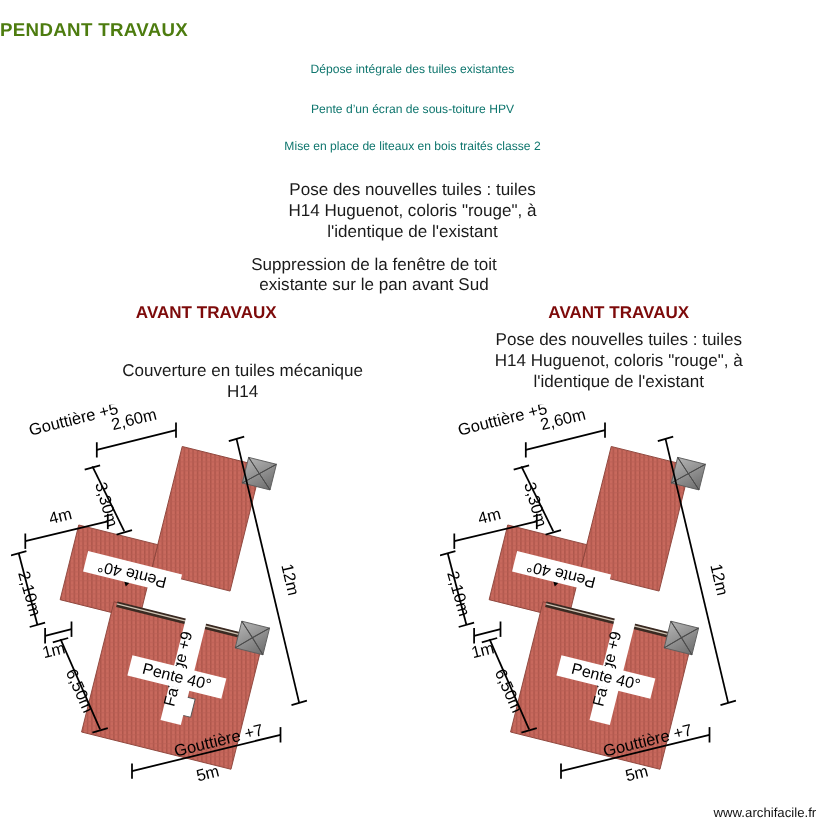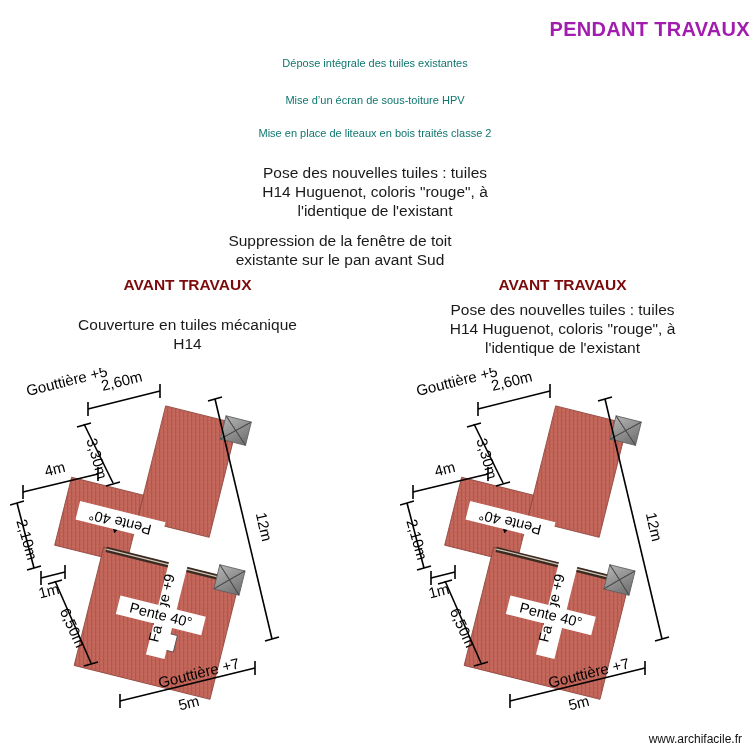--- a/index.html
+++ b/index.html
@@ -13,24 +13,24 @@
     position: relative;
     overflow: hidden;
     font-family: "Liberation Sans", sans-serif;
     color: #000000;
   }
 
   
   .section-title {
     position: absolute;
     width: 100%;
-    text-align: right;
+    text-align: left;
     font-weight: bold;
-    font-size: 20px;
-    color: #a21caf;
+    font-size: 17px;
+    color: #4d7c0f;
     letter-spacing: 0.3px;
   }
   .center-line {
     position: absolute;
     width: 100%;
     text-align: center;
     font-size: 11px;
     line-height: 19px;
     color: #0f766e;
   }
@@ -76,40 +76,40 @@
     fill: #000;
   }
 </style>
 </head>
 <body>
 
 <div class="section-title" style="top:18px;">PENDANT TRAVAUX</div>
 
 <div class="center-line" style="top:54px;">Dépose intégrale des tuiles existantes</div>
 
-<div class="center-line" style="top:91px;">Mise d’un écran de sous-toiture HPV</div>
+<div class="center-line" style="top:91px;">Pente d’un écran de sous-toiture HPV</div>
 
 <div class="center-line" style="top:124px;">Mise en place de liteaux en bois traités classe 2</div>
 
 <div class="block" style="top:163px; left:0; width:750px;">
   <div>Pose des nouvelles tuiles : tuiles</div>
   <div>H14 Huguenot, coloris "rouge", à</div>
   <div>l'identique de l'existant</div>
 </div>
 
 <div class="block" style="top:231px; left:0; width:680px;">
   <div>Suppression de la fenêtre de toit</div>
   <div>existante sur le pan avant Sud</div>
 </div>
 
 <div class="col-title" style="top:276px; left:0px; width:375px;">AVANT TRAVAUX</div>
 
 <div class="col-title" style="top:276px; left:375px; width:375px;">AVANT TRAVAUX</div>
 
-<div class="block" style="top:315px; left:0px; width:375px;">
+<div class="block" style="top:328px; left:0px; width:375px;padding-left:33px;">
   <div>Couverture en tuiles mécanique</div>
   <div>H14</div>
 </div>
 
 <div class="block" style="top:300px; left:375px; width:375px;">
   <div>Pose des nouvelles tuiles : tuiles</div>
   <div>H14 Huguenot, coloris "rouge", à</div>
   <div>l'identique de l'existant</div>
 </div>
 

